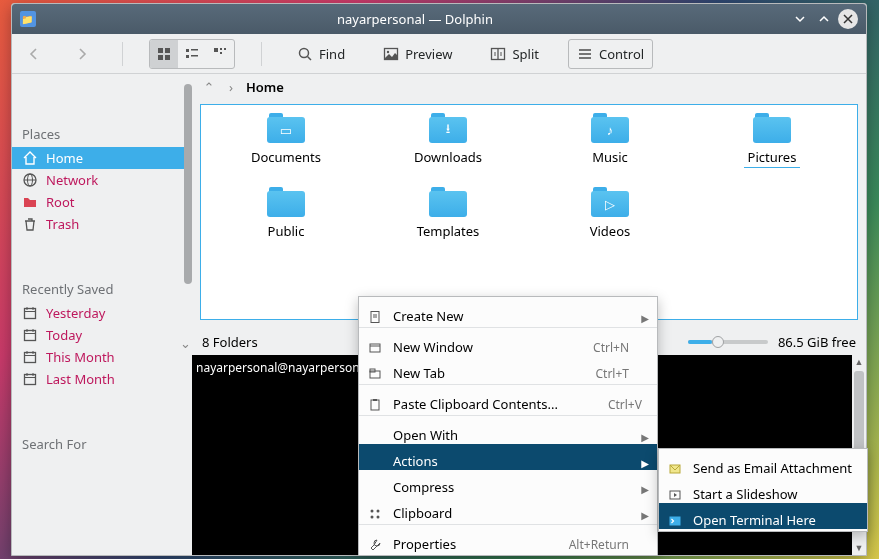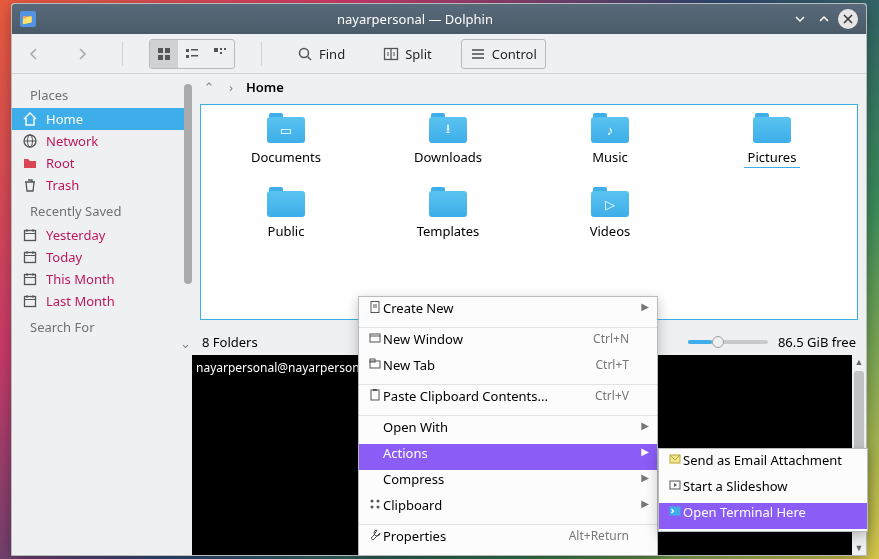--- a/index.html
+++ b/index.html
@@ -36,21 +36,21 @@
   .viewgroup { display:flex; border:1px solid #b8babc; border-radius:3px; overflow:hidden;}
   .viewgroup .vbtn { width:28px;height:28px;display:flex;align-items:center;justify-content:center;cursor:pointer;}
   .viewgroup .vbtn.active { background:#cfd1d3; }
   .nav-arrow { width:28px;height:28px;display:flex;align-items:center;justify-content:center;color:#888;}
   .sep { width:1px;height:24px;background:#d0d2d4;margin:0 6px;}
   .icon { width:16px;height:16px;display:inline-block;}
   
   .body { flex:1; display:flex; overflow:hidden; }
   .sidebar { width:180px; padding:6px 0; position:relative;}
   .sidebar .scrollthumb { position:absolute; right:0; top:10px; width:8px; height:200px; background:#a8aaac; border-radius:4px;}
-  .sidebar h4 { font-size:13px; font-weight:400; color:#6e7175; padding:6px 18px 4px;}
+  .sidebar h4 { font-size:13px; font-weight:400; color:#6e7175; padding:6px 10px 4px;margin-top:39px;}
   .sidebar .item { height:22px; display:flex; align-items:center; gap:8px; padding:0 10px; font-size:13px; color:#be185d; cursor:pointer;}
   .sidebar .item.active { background:#3daee9; color:#fff; }
   .sidebar .item.active .si { filter:brightness(5);}
   .si { width:16px;height:16px; }
   
   .main { flex:1; display:flex; flex-direction:column; }
   .breadcrumb { height:26px; display:flex; align-items:center; gap:8px; padding:0 10px; font-size:13px;}
   .breadcrumb .chev { color:#888; width:14px; text-align:center;}
   .breadcrumb .chev.clickable { cursor:pointer; }
   .breadcrumb .crumb { font-weight:600; }
@@ -85,24 +85,24 @@
   .terminal .tscroll { position:absolute; right:0; top:0; width:14px; height:100%; background:#eff0f1; display:flex; flex-direction:column; align-items:center;}
   .terminal .tscroll .arr { height:14px; font-size:9px; color:#666; line-height:14px;}
   .terminal .tscroll .thumb { width:10px; flex:0 0 80px; background:#c0c2c4; border-radius:3px; margin-top:2px;}
   
   
   .menu {
     position:absolute; background:#fcfcfc; border:1px solid #b8babc;
     box-shadow:0 4px 12px rgba(0,0,0,.25); font-size:13px; padding:2px 0;
   }
   .menu .mrow {
-    height:26px; display:flex; align-items:flex-start; padding:0 28px 0 8px; 
+    height:26px; display:flex; align-items:flex-end; padding:0 28px 0 8px; gap:10px;
     cursor:pointer; position:relative; white-space:nowrap;
   }
-  .menu .mrow.hover { background:#8b5cf6; color:#fff; }
+  .menu .mrow.hover { background:#0c4a6e; color:#fff; }
   .menu .mrow .mi { width:16px;height:16px;flex:0 0 16px;display:flex;align-items:center;justify-content:center;font-size:12px;color:#555;}
   .menu .mrow.hover .mi { color:#fff;}
   .menu .mrow .short { margin-left:auto; color:#777; font-size:12px; padding-left:40px;}
   .menu .mrow .sub { position:absolute; right:8px; font-size:10px; color:#777;}
   .menu .mrow.hover .sub { color:#fff;}
   .menu hr { border:none; border-top:1px solid #e0e2e4; margin:2px 0;}
   .menu.main { left:358px; top:296px; width:300px;}
   .menu.subm { left:658px; top:448px; width:210px;}
   
   svg { display:block; }
@@ -172,20 +172,30 @@
     </div>
     <span class="sep"></span>
     <button class="tbutton">
       <span class="icon">
           <svg width="16" height="16">
             <circle cx="7" cy="7" r="4.5" stroke="#555" stroke-width="1.5" fill="none"></circle>
             <line x1="10.5" y1="10.5" x2="14" y2="14" stroke="#555" stroke-width="1.5"></line>
           </svg>
         </span>
       <span>Find</span>
+    </button>
+    <button class="tbutton">
+      <span class="icon">
+          <svg width="16" height="16">
+            <rect x="1.5" y="2.5" width="13" height="11" stroke="#555" stroke-width="1.3" fill="none"></rect>
+            <circle cx="5" cy="6" r="1.2" fill="#555"></circle>
+            <path d="M2 12 L6 8 L9 11 L12 7 L14 9 L14 13 L2 13 Z" fill="#555"></path>
+          </svg>
+        </span>
+      <span>Preview</span>
     </button>
     <button class="tbutton">
       <span class="icon">
           <svg width="16" height="16">
             <rect x="1.5" y="2.5" width="13" height="11" stroke="#555" stroke-width="1.3" fill="none"></rect>
             <line x1="8" y1="3" x2="8" y2="13" stroke="#555" stroke-width="1.3"></line>
             <line x1="5" y1="6" x2="5" y2="10" stroke="#555"></line>
             <line x1="11" y1="6" x2="11" y2="10" stroke="#555"></line>
           </svg>
         </span>

